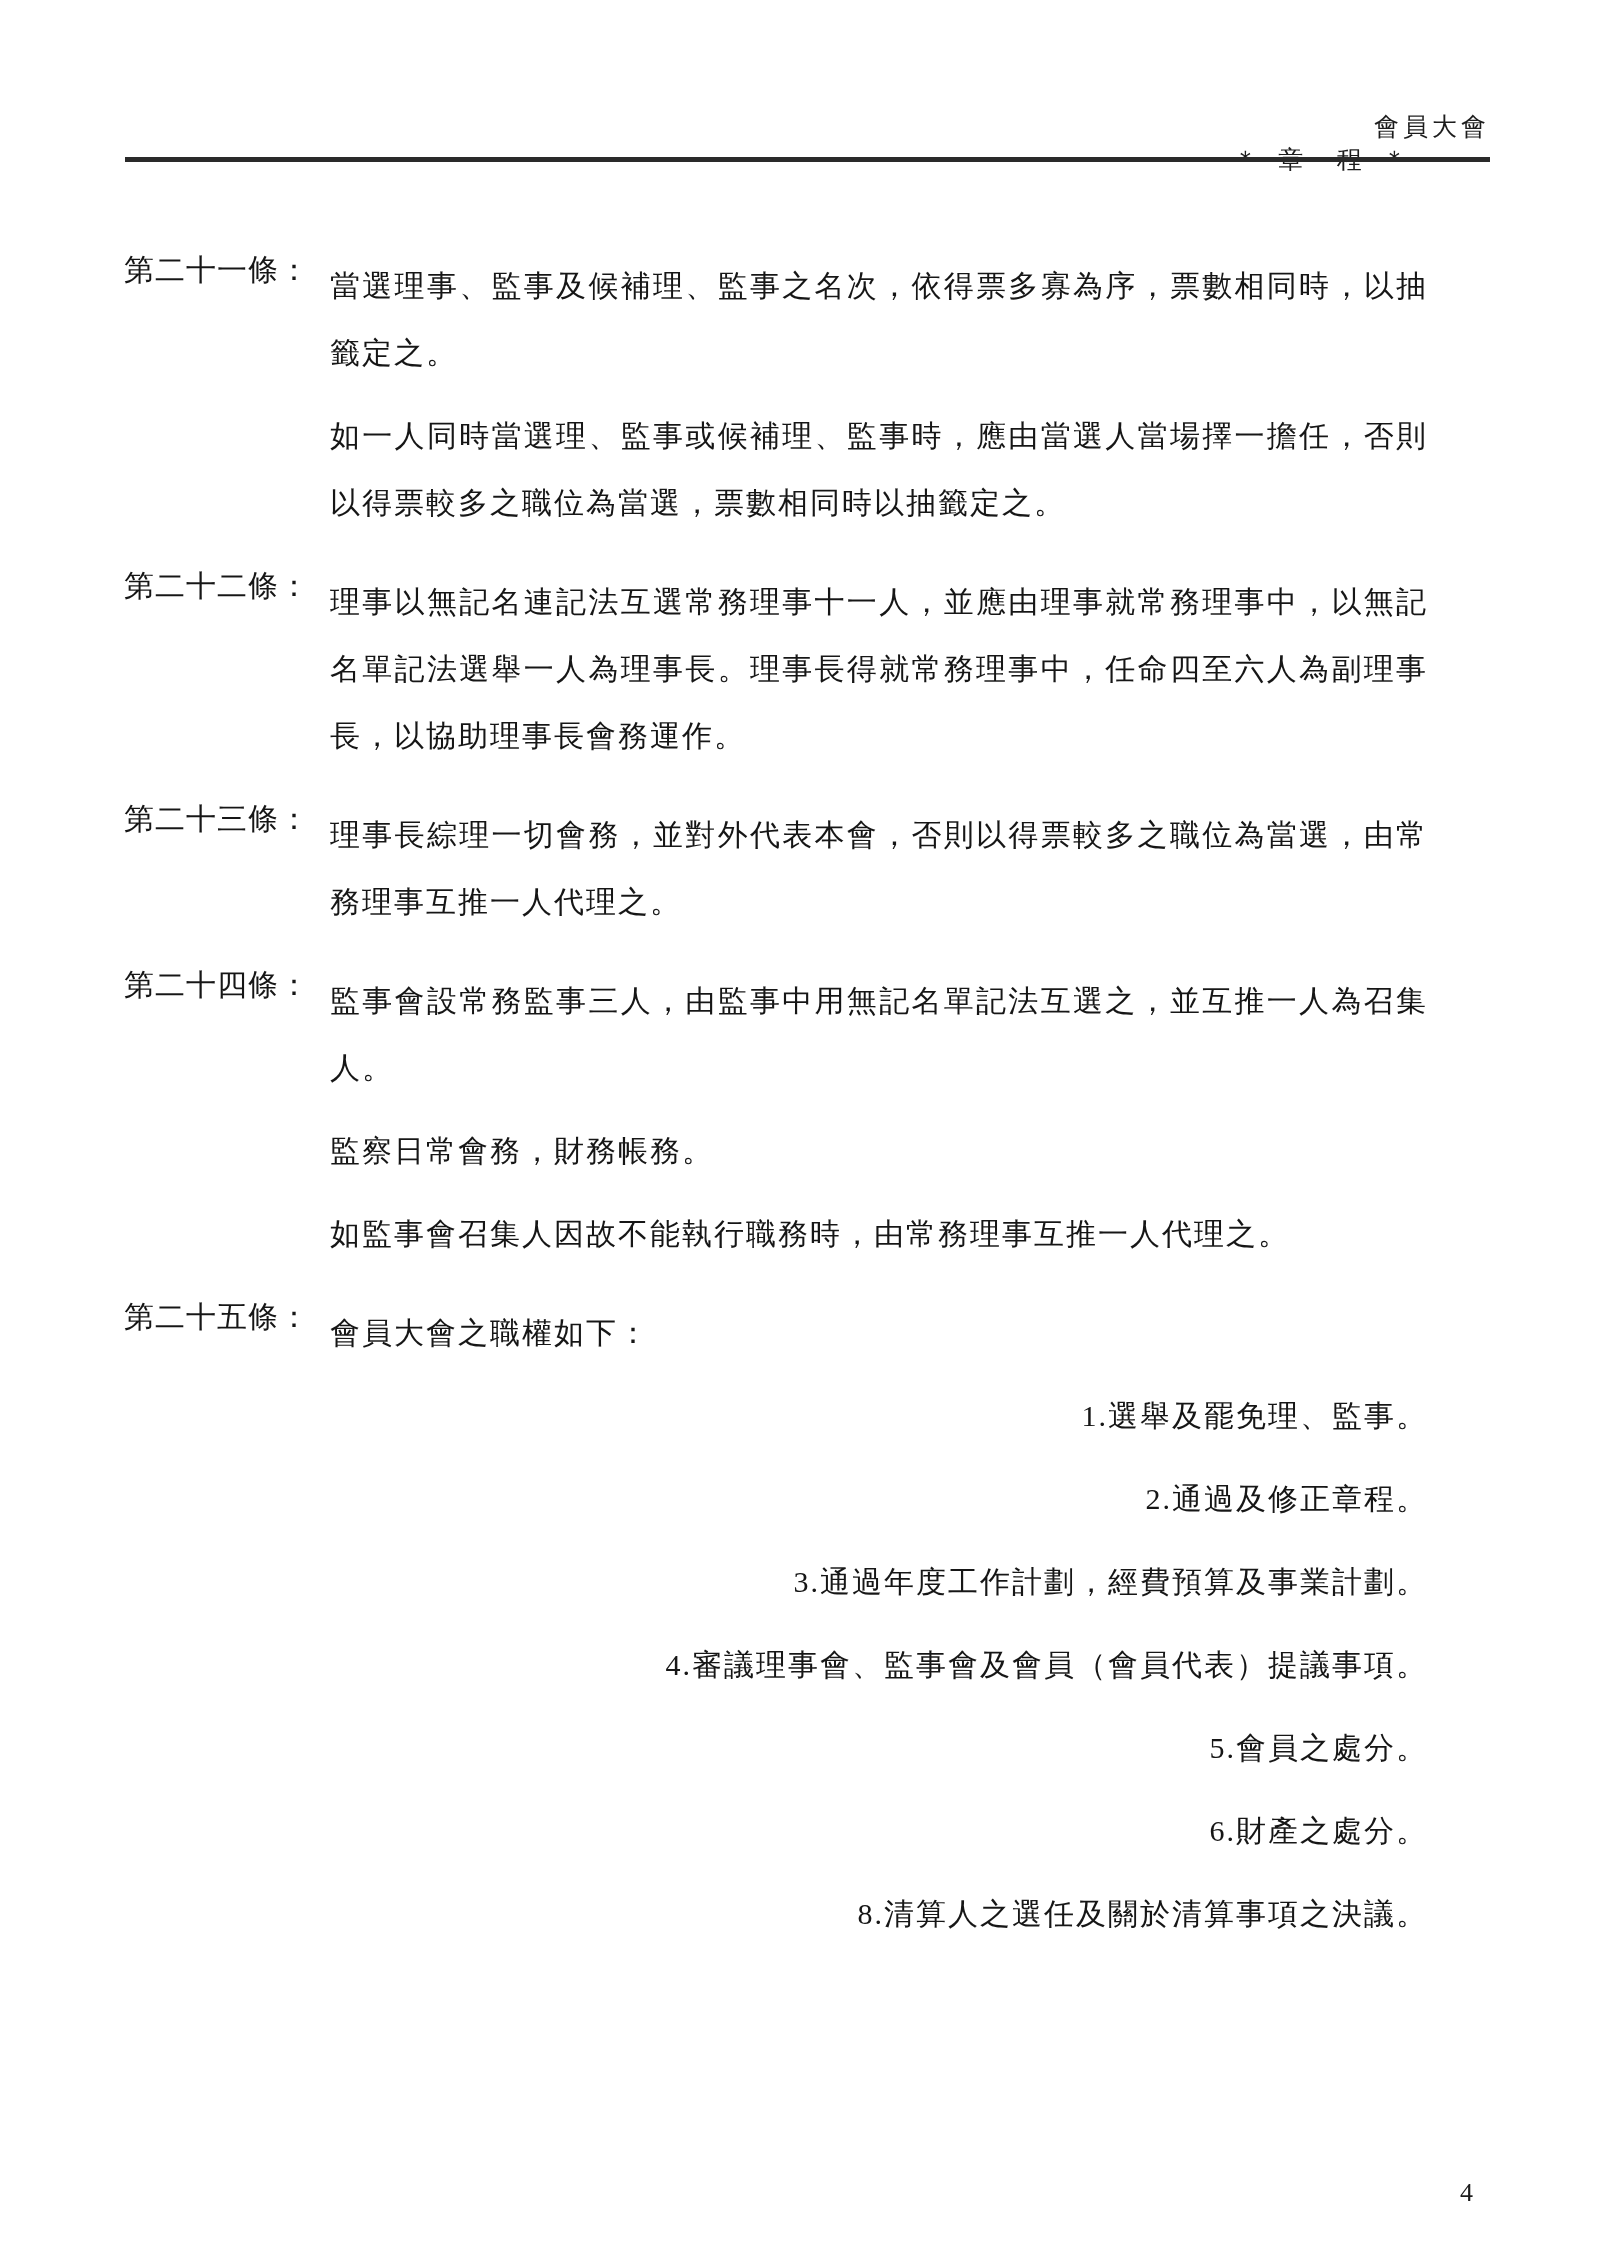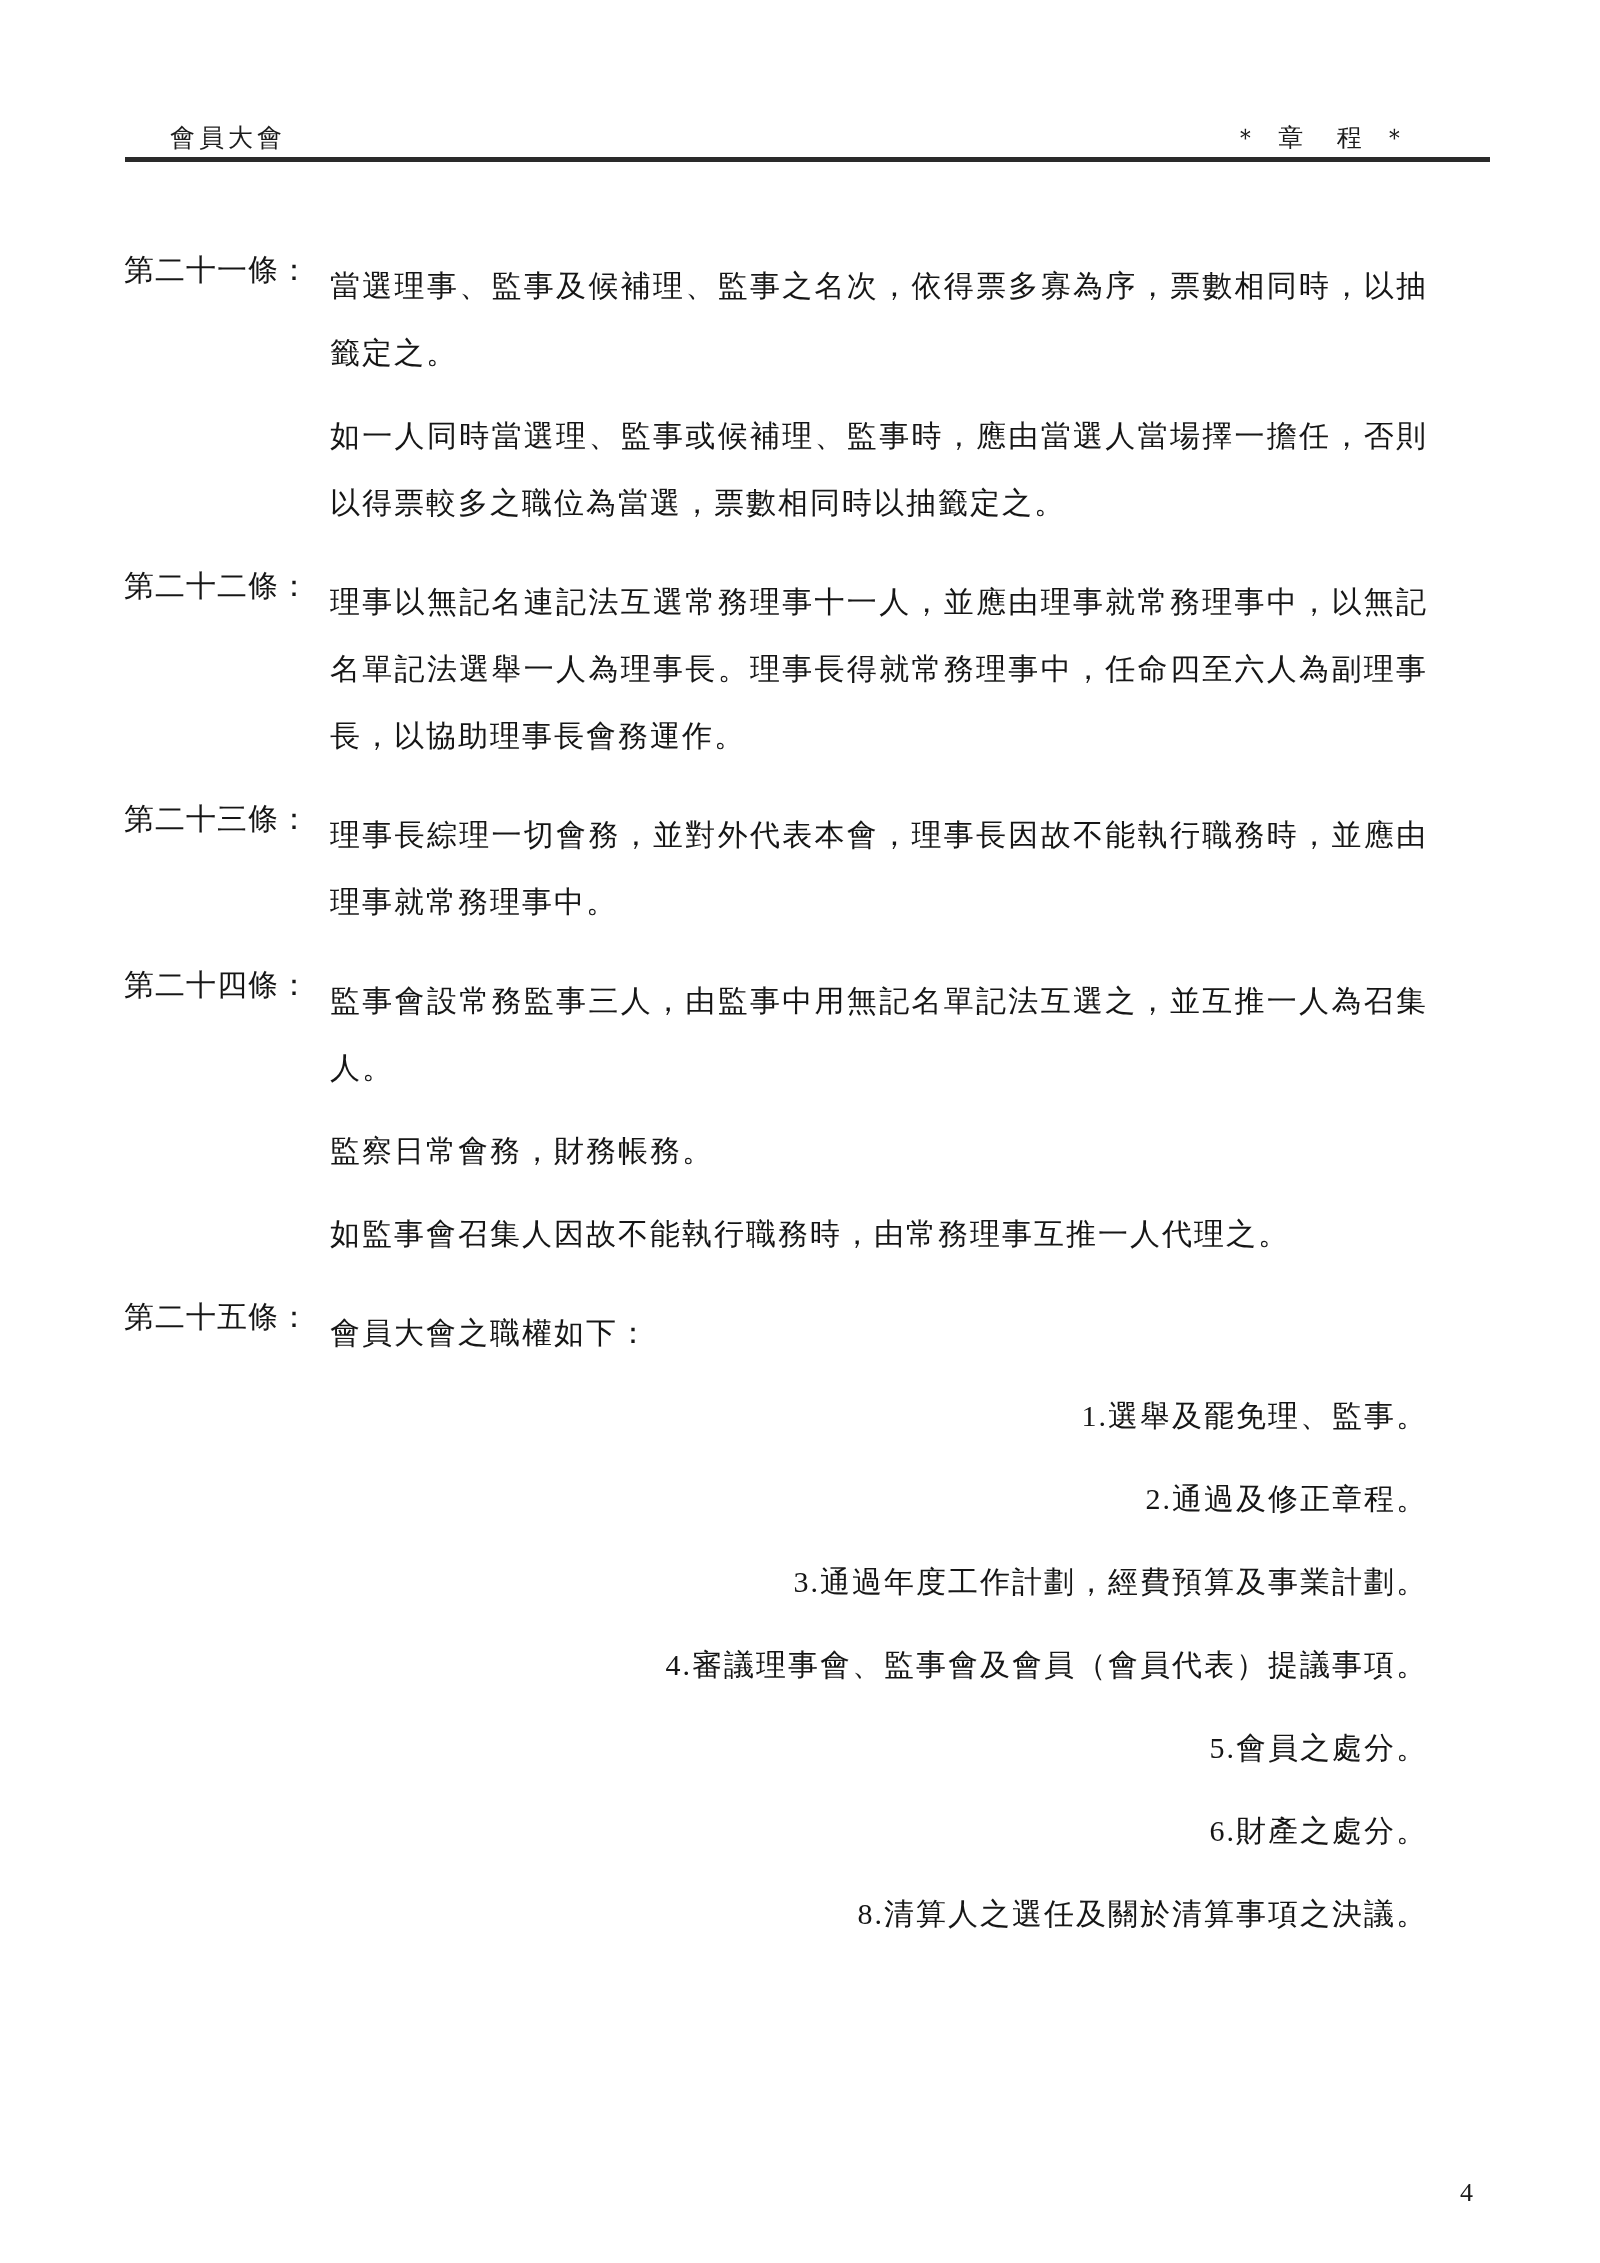--- a/index.html
+++ b/index.html
@@ -16,20 +16,21 @@
     color: #161616;
     overflow: hidden;
   }
   
   .hdr {
     position: absolute;
     left: 125px; width: 1365px; top: 110px; height: 44px;
     display: flex; justify-content: space-between; align-items: flex-end;
     font-size: 25px;
     color: #1c1c1c;
+    flex-direction: column;
   }
   .hdr .hdr-left  { margin-left: 45px;  letter-spacing: 4px; }
   .hdr .hdr-right { margin-right: 76px; letter-spacing: 7px; white-space: pre; margin-left: 25px; }
   .hdr-rule {
     position: absolute;
     left: 125px; width: 1365px; top: 157px;
     height: 4px;                      
     border-top: 3px solid #2a2a2a;    
     border-bottom: 2px solid #2a2a2a; 
   }
@@ -88,21 +89,21 @@
     <section class="article">
       <div class="label">第二十二條：</div>
       <div class="content">
         <p>理事以無記名連記法互選常務理事十一人，並應由理事就常務理事中，以無記名單記法選舉一人為理事長。理事長得就常務理事中，任命四至六人為副理事長，以協助理事長會務運作。</p>
       </div>
     </section>
 
     <section class="article">
       <div class="label">第二十三條：</div>
       <div class="content">
-        <p>理事長綜理一切會務，並對外代表本會，理事長因故不能執行職務時，並應由理事就常務理事中。</p>
+        <p>理事長綜理一切會務，並對外代表本會，否則以得票較多之職位為當選，由常務理事互推一人代理之。</p>
       </div>
     </section>
 
     <section class="article">
       <div class="label">第二十四條：</div>
       <div class="content">
         <p>監事會設常務監事三人，由監事中用無記名單記法互選之，並互推一人為召集人。</p>
         <p>監察日常會務，財務帳務。</p>
         <p>如監事會召集人因故不能執行職務時，由常務理事互推一人代理之。</p>
       </div>

